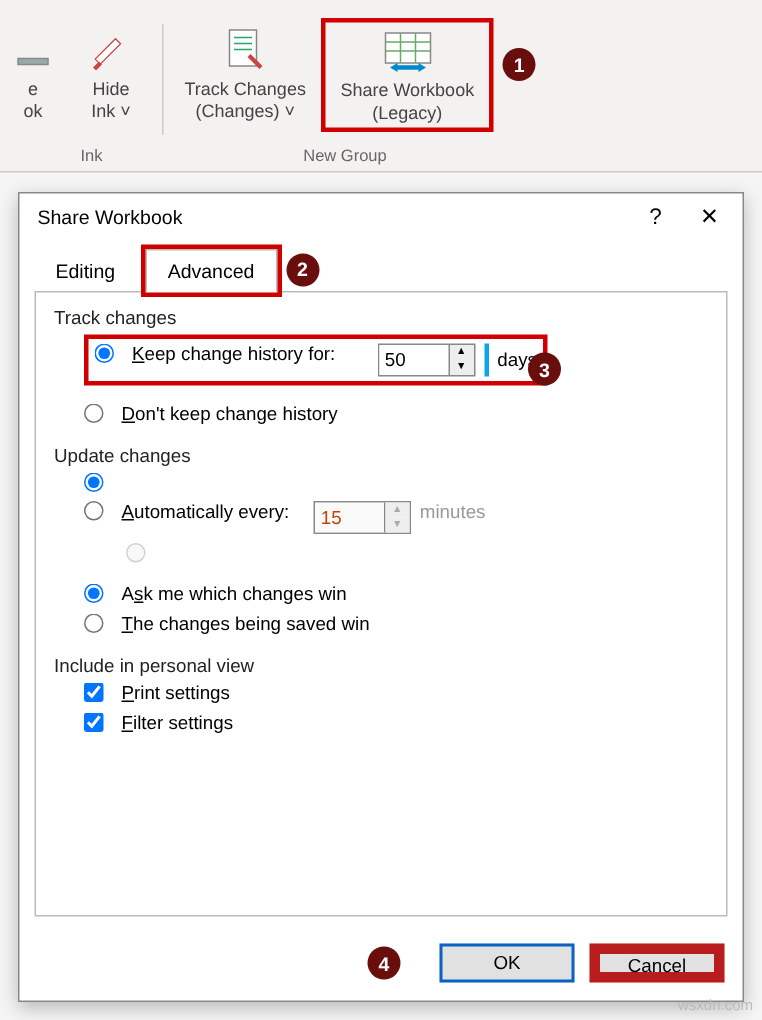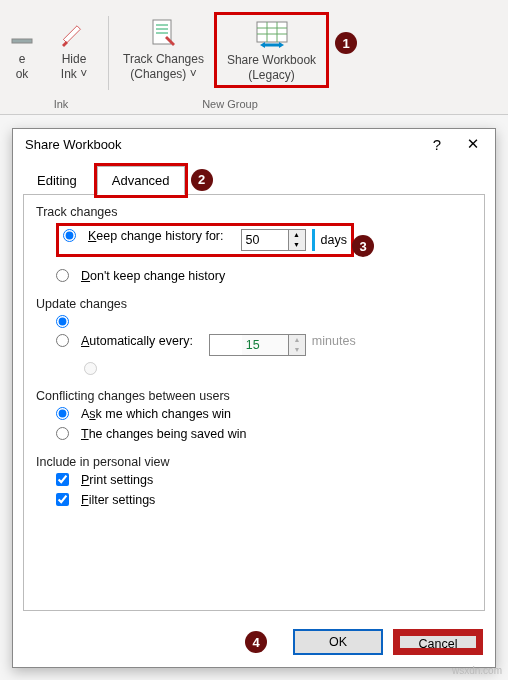--- a/index.html
+++ b/index.html
@@ -66,21 +66,21 @@
   .tab-body { border:1px solid #bbb; margin:0 10px 10px; flex:1; padding:10px 12px 6px; display:flex; flex-direction:column; gap:14px;}
   .section-title { font-size:12.5px; color:#222; margin-bottom:4px;}
   .section-body { padding-left:20px; display:flex; flex-direction:column; gap:6px;}
   .row { display:flex; align-items:flex-start; gap:6px; font-size:12.5px;}
   input[type="radio"], input[type="checkbox"] { margin:0 6px 0 0; }
   .u { text-decoration:underline; }
   .spinbox { display:flex; align-items:center; border:1px solid #888; height:22px; }
   .spinbox input { border:none; width:46px; height:20px; padding:0 4px; font-size:12.5px; outline:none; }
   .spinbox .spins { display:flex; flex-direction:column; border-left:1px solid #888; }
   .spinbox .spins button { width:16px; height:10px; font-size:7px; line-height:6px; border:none; background:#eee; cursor:pointer; padding:0; }
-  .spinbox.dis input { color:#15803d;margin-left:32px; }
+  .spinbox.dis input { color:#c2410c; }
   .dis { color:#999; }
   .dlg-buttons { display:flex; justify-content:flex-end; gap:10px; padding:8px 12px 12px; align-items:center;}
   .btn { width:90px; height:26px; background:#e1e1e1; border:7px solid #b91c1c; font-size:12.5px; cursor:pointer; }
   .btn.primary { border:2px solid #0a63c2; }
   .watermark { position:absolute; right:6px; bottom:4px; font-size:10px; color:#bbb; }
 </style>
 </head>
 <body>
 
 <div class="ribbon">
@@ -159,21 +159,21 @@
   </div>
 
   <div class="tab-body">
 
     <div>
       <div class="section-title">Track changes</div>
       <div class="section-body">
         <div class="row hl-red" style="padding:3px 4px; width:fit-content;">
           <input type="radio" checked="" style="">
           <span><span class="u">K</span><span></span>eep change history for:</span>
-          <div class="spinbox" style="margin-left:11px;">
+          <div class="spinbox" style="margin-left:22px;">
             <input value="50" style="">
             <div class="spins">
                 <button>▲</button>
                 <button>▼</button>
               </div>
           </div>
           <span style="border-left:3px solid #0ea5e9; padding-left:6px; height:22px; display:flex; align-items:center;">days</span>
         </div>
         <div style="display:flex; align-items:center; gap:6px;">
           <span style="width:0;"></span>
@@ -206,21 +206,20 @@
         </div>
         <div class="section-body dis" style="padding-left:28px;">
           <div class="row">
               <input type="radio" disabled="" style="">
             </div>
         </div>
       </div>
     </div>
 
     <div>
-      <div class="section-title">Conflicting changes between users</div>
       <div class="section-body">
         <div class="row">
             <input type="radio" checked="" style="">
             <span>A<span class="u">s</span>k me which changes win</span>
           </div>
         <div class="row">
             <input type="radio" style="">
             <span><span class="u">T</span>he changes being saved win</span>
           </div>
       </div>

